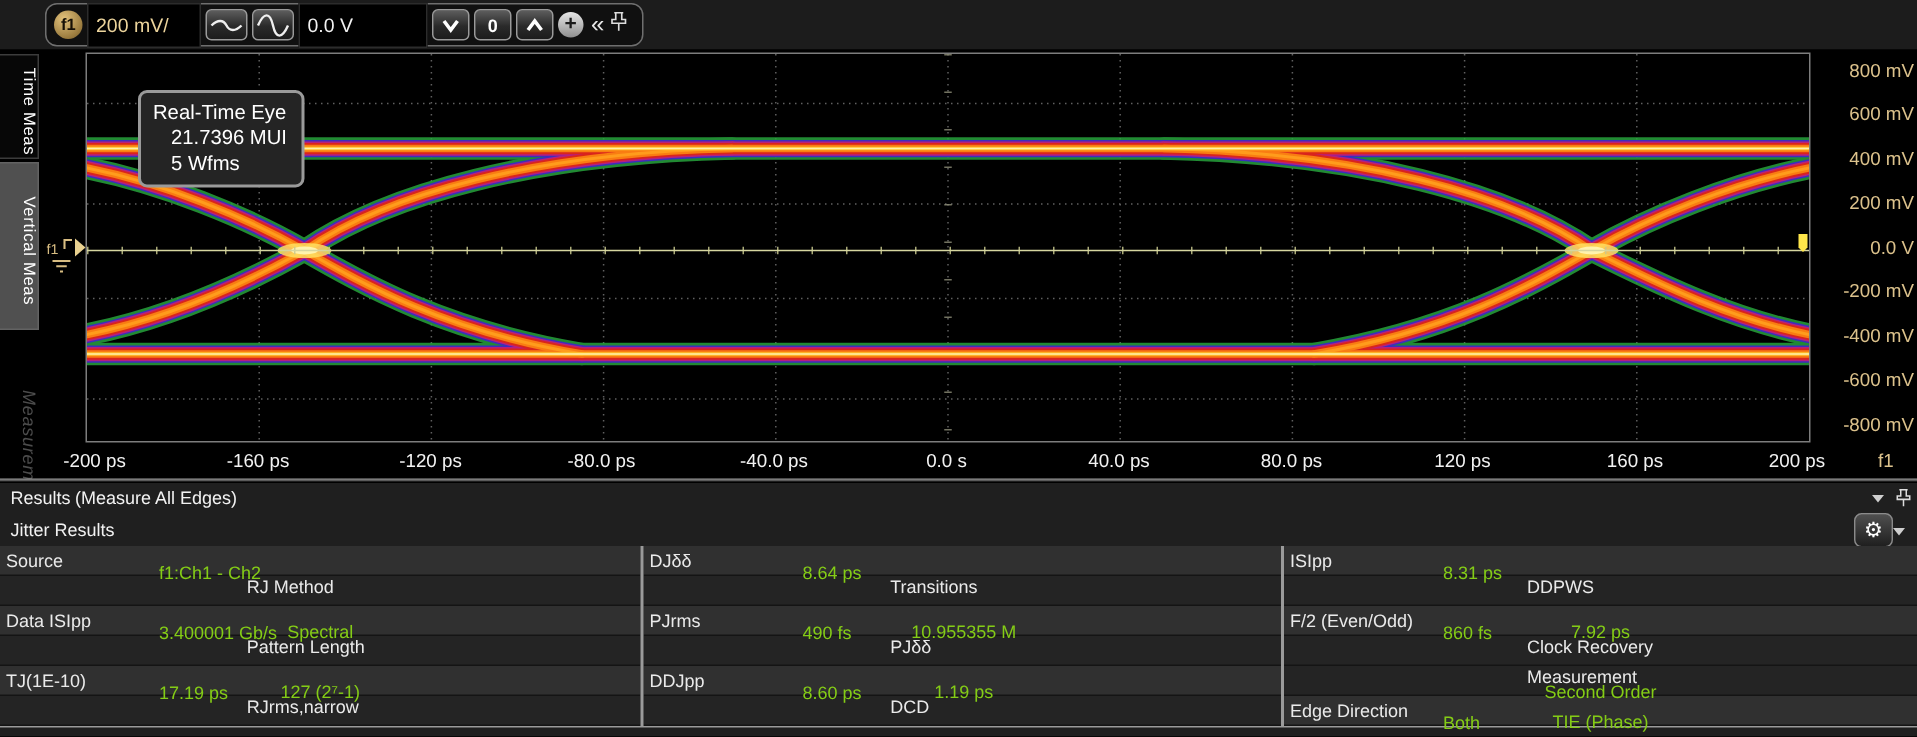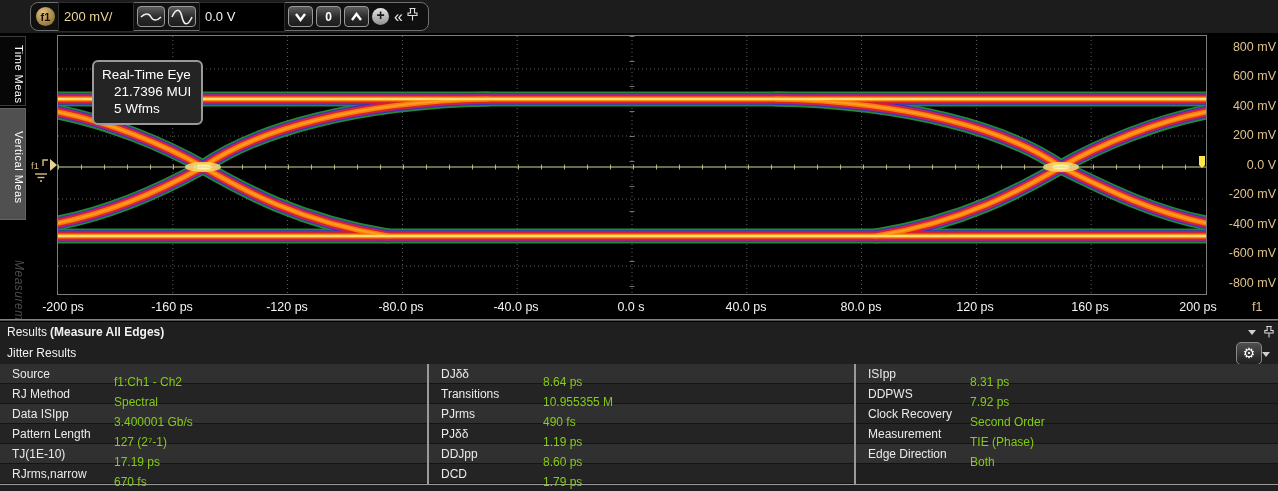--- a/index.html
+++ b/index.html
@@ -42,39 +42,39 @@
   .fxlab{position:absolute;top:267px;left:1224px;font-size:12.5px;color:#dcc28c;}
   .overlay{position:absolute;left:64px;top:27px;background:#242424;border:2px solid #9a9a9a;border-radius:6px;
            padding:4px 10px 6px 8px;font-size:13.5px;line-height:17px;color:#fff;}
   .overlay .ind{padding-left:12px;}
   .gmarker{position:absolute;left:3px;top:119px;width:27px;height:40px;}
   
   .results{position:absolute;left:0;top:322px;width:1278px;height:169px;background:#1f1f1f;}
   .sep{position:absolute;left:0;top:-3px;width:1278px;height:2px;background:linear-gradient(#9a9a9a,#3a3a3a);}
   .rhead{position:absolute;left:0;top:0;width:1278px;height:20px;}
   .rtitle{position:absolute;left:7px;top:3px;font-size:12px;color:#f2f2f2;}
-  .rsub{position:absolute;left:50px;top:3px;font-size:12px;color:#f2f2f2;font-weight:bold;}
+  .rsub{position:absolute;left:50px;top:3px;font-size:12px;color:#f2f2f2;}
   .rsec{position:absolute;left:7px;top:24px;font-size:12px;color:#f2f2f2;}
   .tri{width:0;height:0;border-left:4px solid transparent;border-right:4px solid transparent;
        border-top:5px solid #cfcfcf;position:absolute;}
   .tri-h{left:1248px;top:8px;}
   .tri-g{left:1262px;top:30px;}
   .pin-h{position:absolute;left:1263px;top:3px;}
   .gearbtn{position:absolute;left:1236px;top:20px;width:24px;height:21px;border:1px solid #8a8a8a;border-radius:5px;
            background:linear-gradient(#4f4f4f,#1f1f1f);color:#fff;font-size:14px;line-height:20px;text-align:center;}
   .table{position:absolute;left:0;top:42px;width:1278px;height:120px;border-bottom:1px solid #9a9a9a;}
   .trow{height:19px;border-bottom:1px solid #141414;display:flex;font-size:12px;align-items:center;}
   .r-even{background:#303030;}
-  .r-odd{background:#242424;}
+  .r-odd{background:#242424;flex-direction:column;}
   .cgroup{position:absolute;top:0;height:120px;}
   .cg1{left:0;width:427px;}
   .cg2{left:429px;width:427px;}
   .cg3{left:856px;width:422px;}
   .vdiv{position:absolute;top:0;width:2px;height:120px;background:#9a9a9a;}
-  .tlabel{padding-left:12px;width:102px;color:#eaeaea;flex:0 0 auto;}
+  .tlabel{padding-left:4px;width:102px;color:#eaeaea;flex:0 0 auto;}
   .tvalue{color:#84cc16;margin-top:16px;}
 </style>
 </head>
 <body>
 
 <div class="toolbar">
   <div class="tb-group">
     <div class="badge">f1</div>
     <div class="tfield f-scale">
       <span>200 mV/</span>
@@ -343,20 +343,24 @@
 
     <div class="cgroup cg3">
       <div class="trow r-even">
         <span class="tlabel">ISIpp</span>
         <span class="tvalue">8.31 ps</span>
       </div>
       <div class="trow r-odd">
         <span class="tlabel">DDPWS</span>
         <span class="tvalue">7.92 ps</span>
       </div>
+      <div class="trow r-even">
+        <span class="tlabel">F/2 (Even/Odd)</span>
+        <span class="tvalue">860 fs</span>
+      </div>
       <div class="trow r-odd">
         <span class="tlabel">Clock Recovery</span>
         <span class="tvalue">Second Order</span>
       </div>
       <div class="trow r-odd">
         <span class="tlabel">Measurement</span>
         <span class="tvalue">TIE (Phase)</span>
       </div>
       <div class="trow r-even">
         <span class="tlabel">Edge Direction</span>

